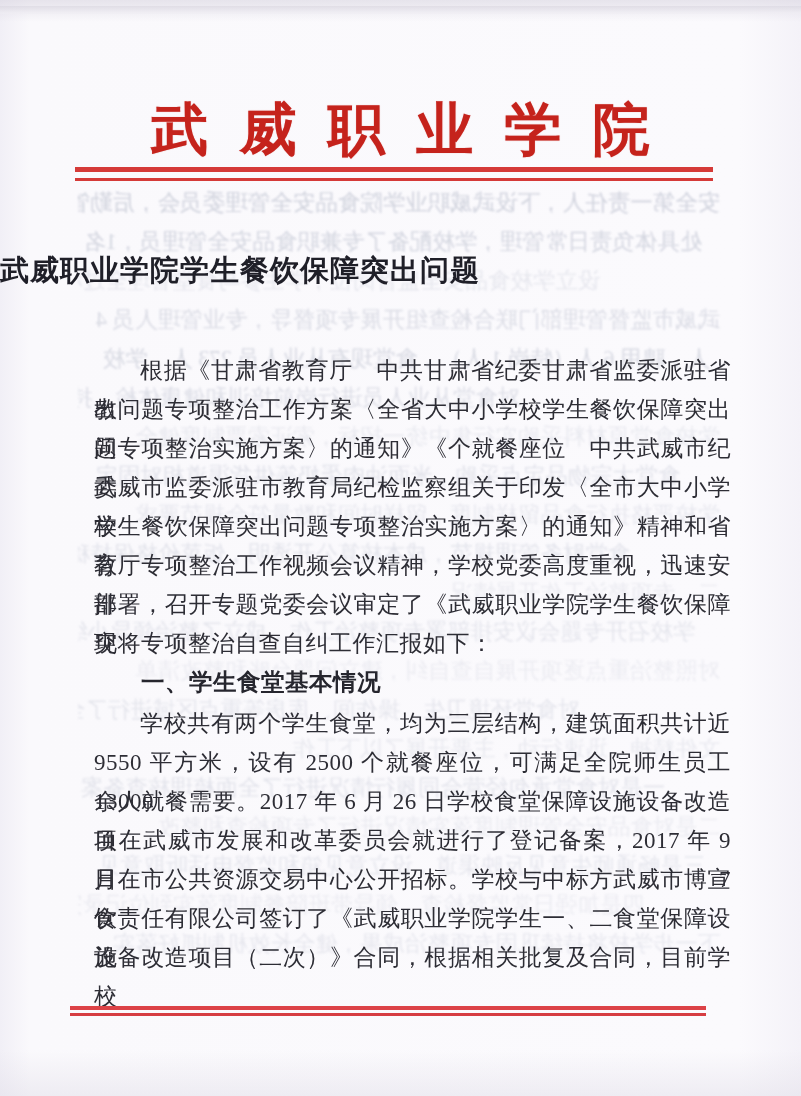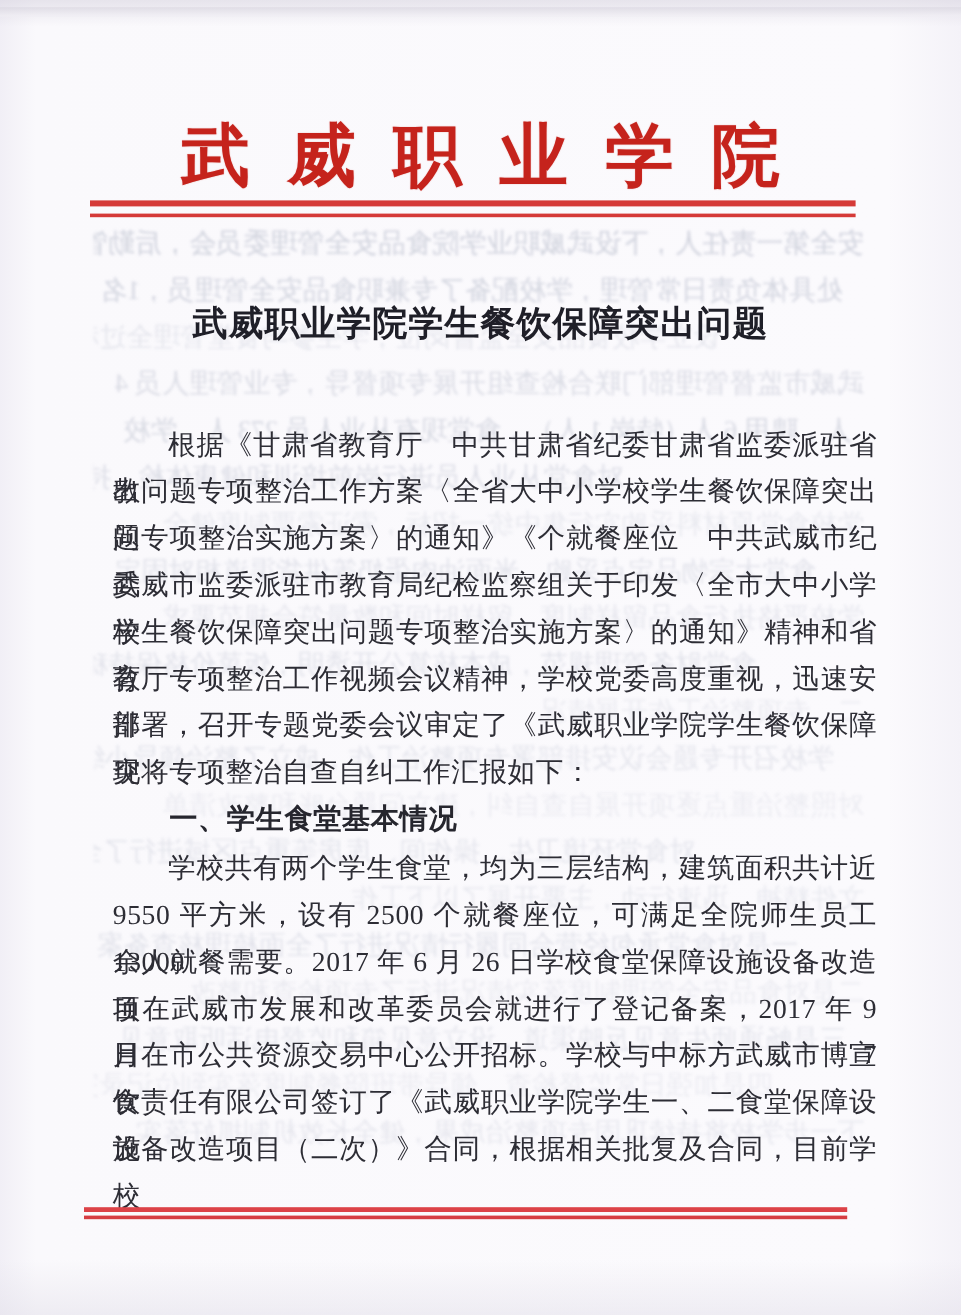--- a/index.html
+++ b/index.html
@@ -61,21 +61,21 @@
     padding-left:.55em;
     color:#c5231c;
     text-shadow:0 0 1px rgba(197,35,28,.45);
   }
   .rule{position:absolute;left:75px;width:638px;background:#d53a38;}
   .rule.thick{top:167px;height:5px;}
   .rule.thin{top:178px;height:2.5px;}
   
   .doc-title{
     position:absolute;top:246px;left:0;right:0;
-    text-align:center;
+    text-align:left;
     font-weight:bold;
     color:#1f1f28;
     font-size:29px;
     line-height:48px;
     letter-spacing:1px;
   }
   
   .doc-body{
     position:absolute;top:351px;left:94px;width:637px;
     color:#2d2d35;

